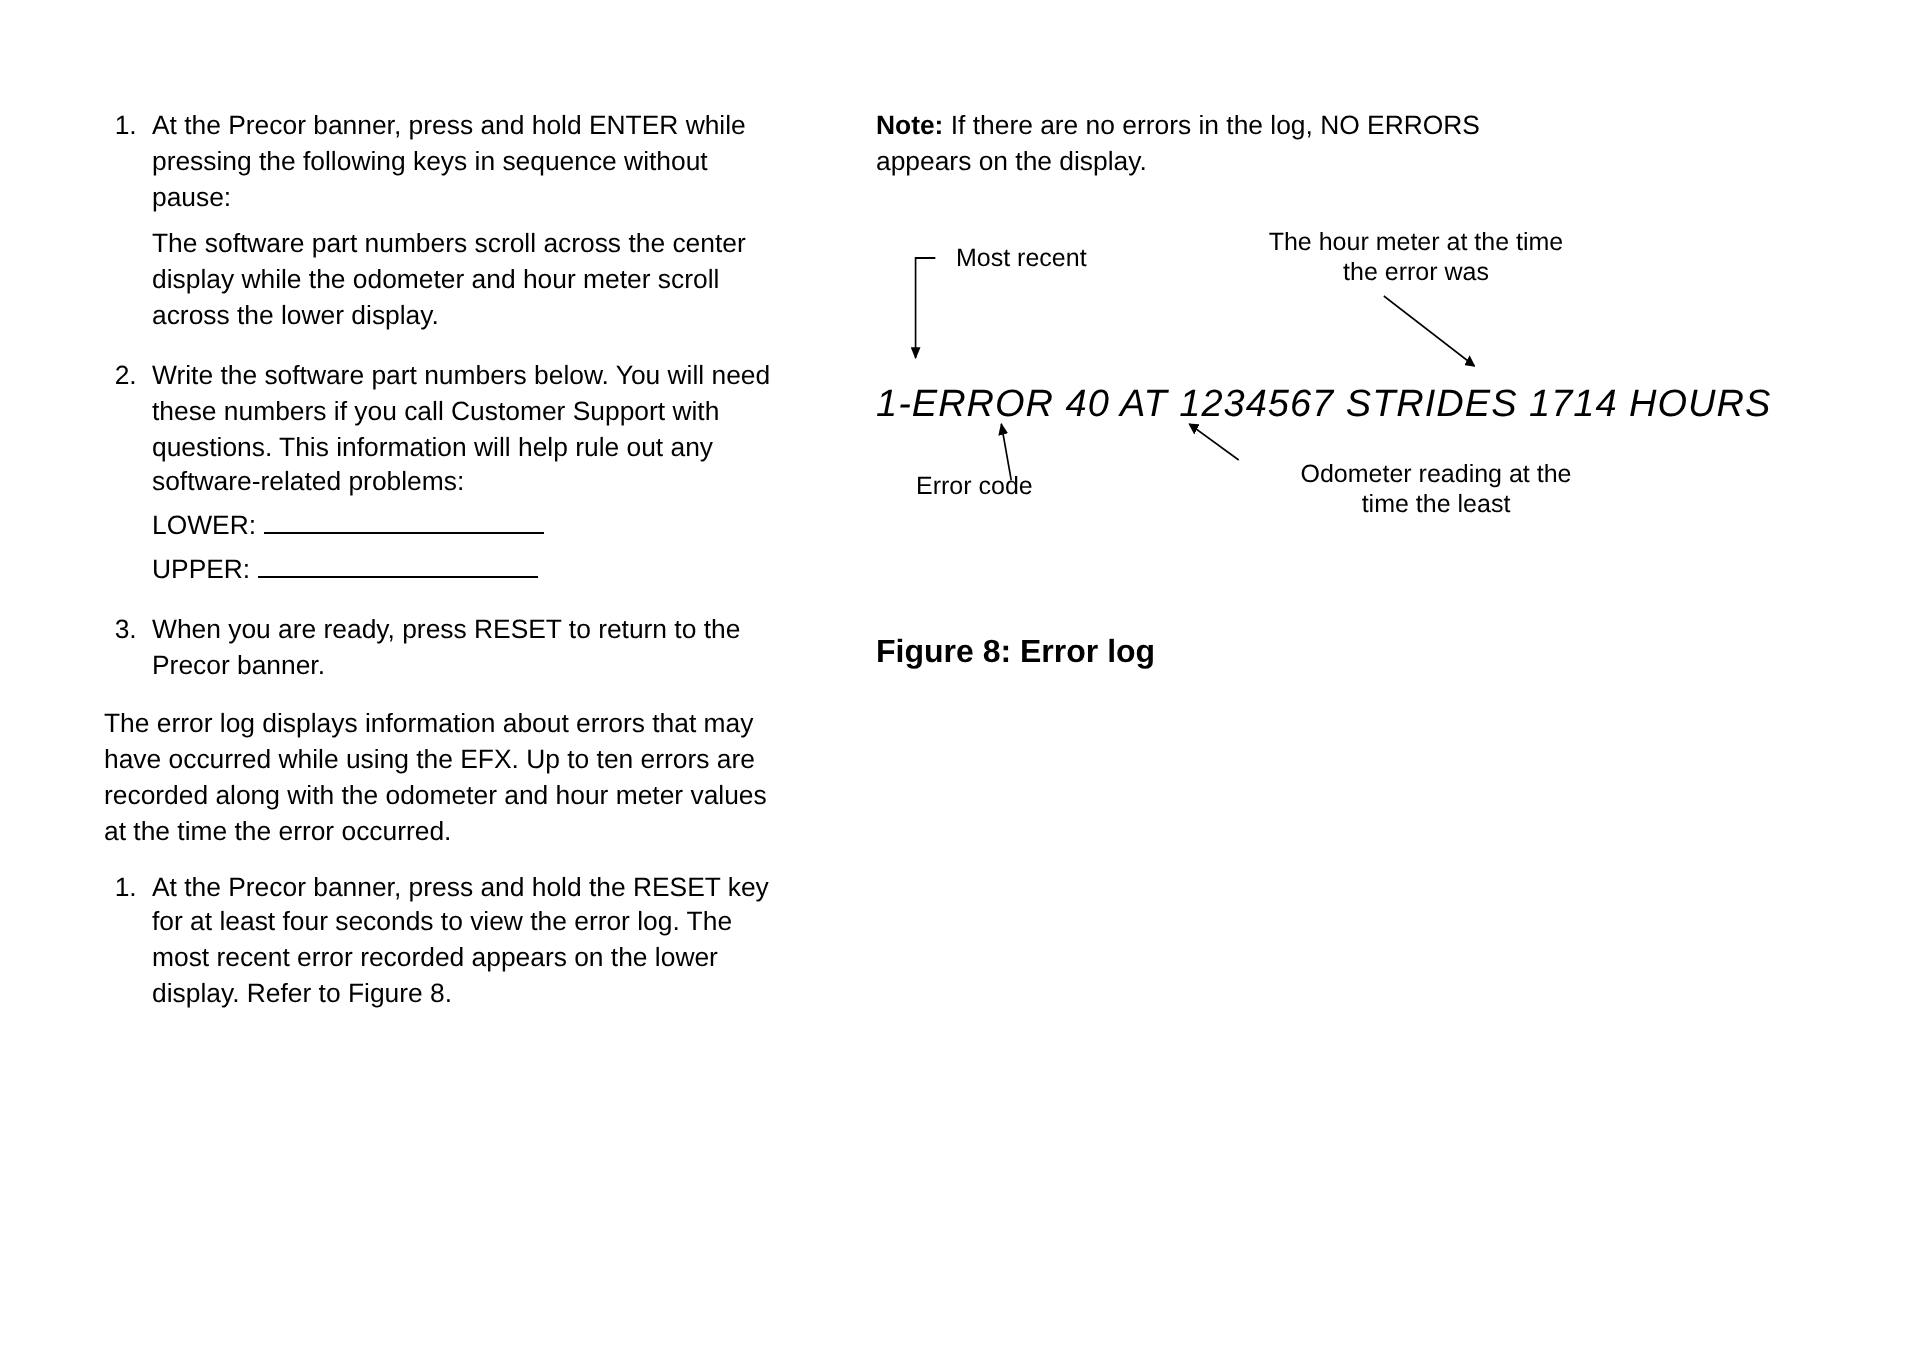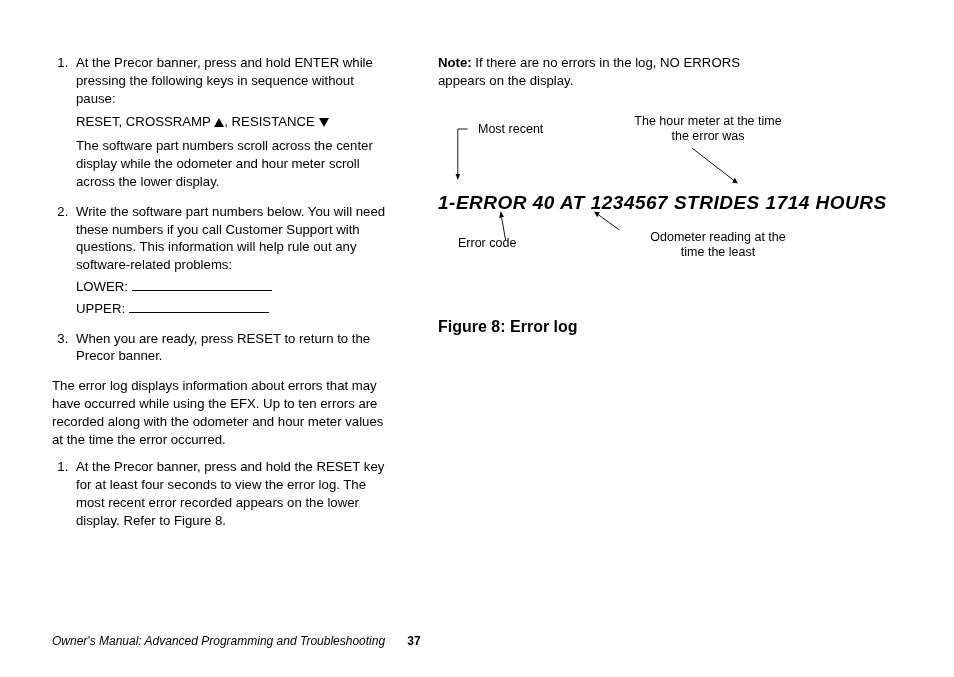--- a/index.html
+++ b/index.html
@@ -80,21 +80,21 @@
     position: relative;
     height: 200px;
     font-size: 12.5px;
   }
   .lcd-line {
     position: absolute;
     left: 0; right: 0;
     top: 82px;
     font-family: "Arial Narrow", "Helvetica Condensed", "Impact", sans-serif;
     font-stretch: condensed;
-    font-weight: 700;
+    font-weight: 400;
     letter-spacing: 0.5px;
     font-size: 19px;
     text-transform: uppercase;
     font-style: italic;
     white-space: nowrap;
   }
   .callout {
     position: absolute;
     font-size: 12.5px;
     line-height: 1.2;
@@ -132,23 +132,20 @@
 <body>
 
 <div class="page">
   <div class="cols">
 
     <div class="col">
 
       <ol class="steps">
         <li>
           <span>At the Precor banner, press and hold ENTER while pressing the following keys in sequence without pause:</span>
-          <div class="keyseq">
-            <span>RESET, CROSSRAMP </span><span class="tri-up"></span><span>, RESISTANCE </span><span class="tri-down"></span>
-          </div>
           <div class="indent-block">The software part numbers scroll across the center display while the odometer and hour meter scroll across the lower display.</div>
         </li>
         <li>
           <span>Write the software part numbers below. You will need these numbers if you call Customer Support with questions. This information will help rule out any software-related problems:</span>
           <div class="field-line">
             <span>LOWER: </span><span class="blank"></span>
           </div>
           <div class="field-line">
             <span>UPPER: </span><span class="blank"></span>
           </div>
@@ -195,17 +192,13 @@
           <path d="M82,132 l-6,-28" fill="none" stroke="#000" stroke-width="1" marker-end="url(#ah)"></path>
 
           <path d="M220,122 l-30,-18" fill="none" stroke="#000" stroke-width="1" marker-end="url(#ah)"></path>
         </svg>
       </div>
 
       <div class="figure-caption">Figure 8: Error log</div>
     </div>
   </div>
 
-  <div class="footer">
-    <span class="title">Owner's Manual: Advanced Programming and Troubleshooting</span>
-    <span class="pnum">37</span>
-  </div>
 </div>
 
 </body></html>

